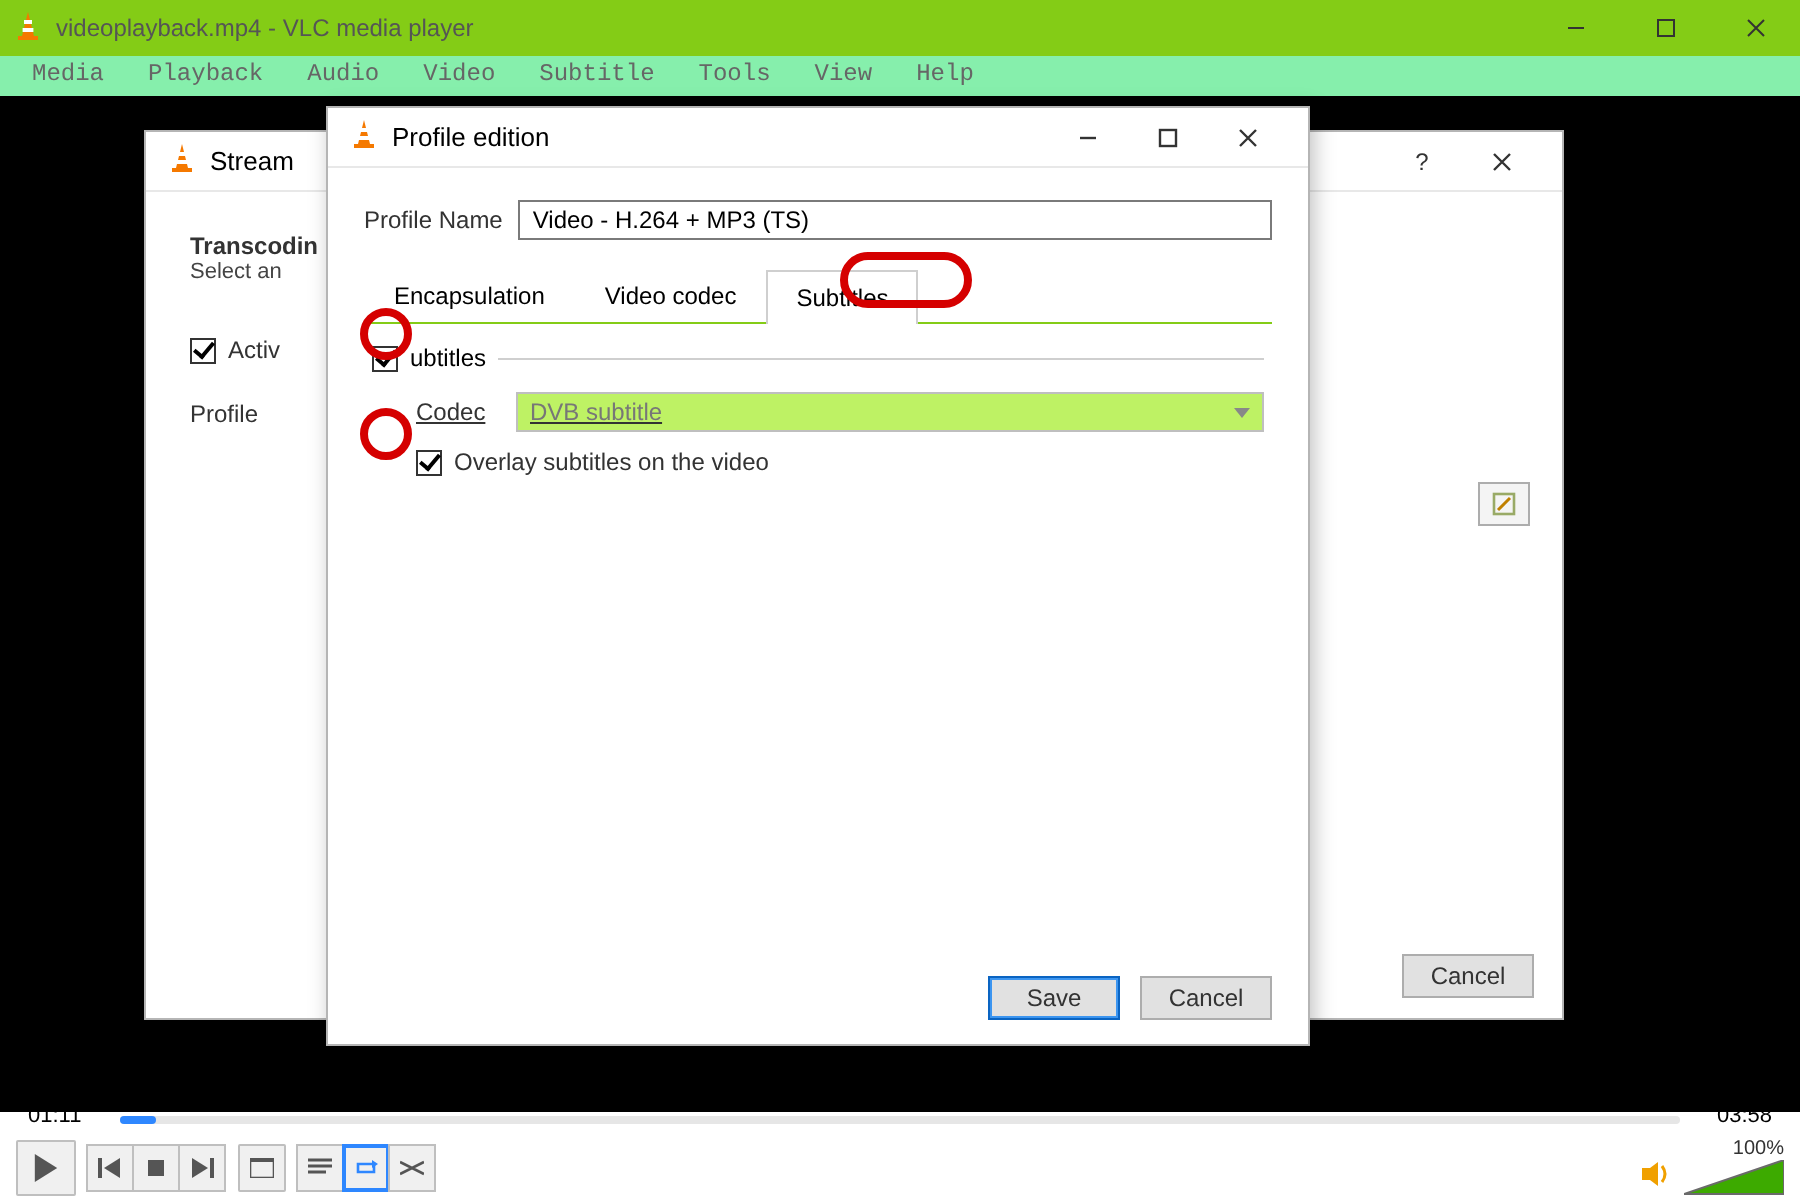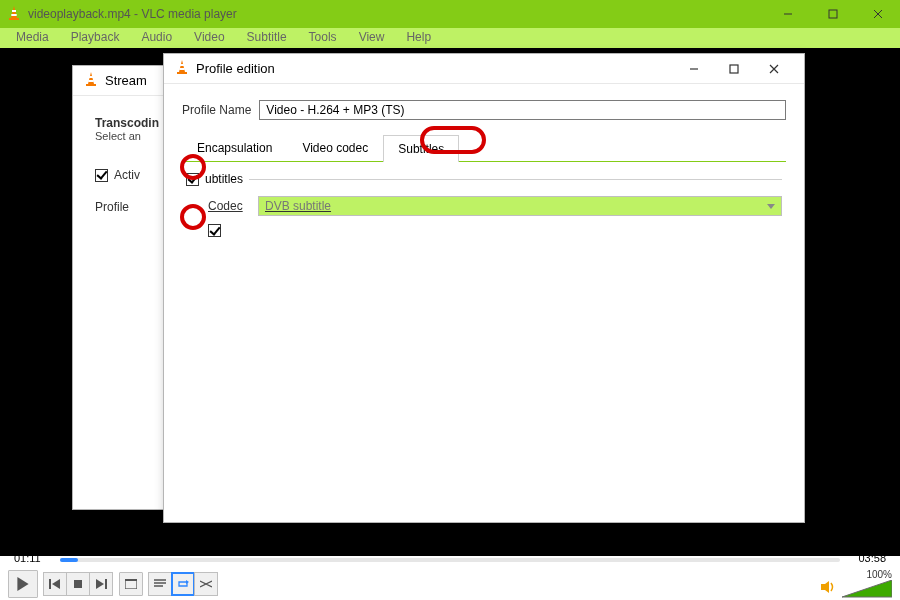--- a/index.html
+++ b/index.html
@@ -5,21 +5,21 @@
   * { box-sizing: border-box; }
   html, body { margin:0; padding:0; width:900px; height:600px; font-family: "Segoe UI", Tahoma, sans-serif; font-size:12px; color:#333; background:#fff; overflow:hidden; }
   
   .mainwin { position:absolute; inset:0; background:#fff; }
   .titlebar { height:28px; display:flex; align-items:center; padding:0 6px; background:#84cc16; }
   .titlebar .vlcicon { margin-right:6px; }
   .titlebar .title { flex:1; color:#555; font-size:12px; }
   .winbtns { position:absolute; right:0; top:0; display:flex; }
   .winbtn { width:45px; height:28px; display:flex; align-items:center; justify-content:center; color:#555; }
   .winbtn svg { width:10px; height:10px; }
-  .menubar { height:20px; display:flex; gap:2px; padding:0 6px; background:#bef264; color:#666; }
+  .menubar { height:20px; display:flex; gap:2px; padding:0 6px; background:#86efac; color:#666;font-family:Liberation Mono, monospace; }
   .menubar span { padding:2px 10px; cursor:default; }
   .videoarea { position:absolute; left:0; right:0; top:48px; bottom:44px; background:#000; }
   
   .seekbar { position:absolute; left:8px; right:8px; bottom:36px; height:8px; }
   .seekbar .track { position:absolute; left:52px; right:52px; top:2px; height:4px; background:#e6e6e6; border-radius:2px; }
   .seekbar .fill  { position:absolute; left:52px; top:2px; height:4px; background:#2e87ff; border-radius:2px; width:18px; }
   .seekbar .tl { position:absolute; left:6px;  top:-4px; color:#000; font-size:11px; }
   .seekbar .tr { position:absolute; right:6px; top:-4px; color:#000; font-size:11px; }
   .controls { position:absolute; left:0; right:0; bottom:0; height:32px; background:#fff; display:flex; align-items:center; padding:0 8px; gap:6px; }
   .btn { width:24px; height:24px; border:1px solid #bfbfbf; background:#f0f0f0; display:flex; align-items:center; justify-content:center; border-radius:1px; }
@@ -41,21 +41,21 @@
   .streamdlg { left:72px; top:65px; width:710px; height:445px; }
   .streamdlg .body { padding:16px 22px; }
   .streamdlg h4 { margin:4px 0 0 0; font-size:12px; font-weight:bold; }
   .streamdlg .sub { color:#444; font-size:11px; }
   .streamdlg .chk { margin-top:26px; }
   .streamdlg .row { margin-top:18px; }
   .streamdlg .footer { position:absolute; right:14px; bottom:10px; display:flex; gap:8px; }
   .pushbtn { min-width:66px; height:22px; border:1px solid #adadad; background:#e1e1e1; display:flex; align-items:center; justify-content:center; font-size:12px; padding:0 10px; }
   .iconbtn { width:26px; height:22px; border:1px solid #adadad; background:#f4f4f4; display:flex; align-items:center; justify-content:center; }
   
-  .profdlg { left:163px; top:53px; width:642px; height:470px; }
+  .profdlg { left:163px; top:53px; width:492px; height:470px; }
   .profdlg .body { padding:10px 18px 12px 18px; height:calc(100% - 30px); display:flex; flex-direction:column; }
   .profdlg .pnrow { display:flex; align-items:center; gap:8px; margin:6px 0 12px 0; }
   .profdlg .pnrow .lbl { white-space:nowrap; }
   .profdlg input[type=text] { flex:1; height:20px; border:1px solid #7a7a7a; background:#fff; font-size:12px; padding:0 6px; }
   .tabs { display:flex; border-bottom:1px solid #84cc16; margin-top:2px; }
   .tab { padding:6px 14px; border:1px solid transparent; border-bottom:none; color:#000; background:transparent; }
   .tab.active { border-color:#cfcfcf; background:#fff; position:relative; top:1px; }
   .tabpage { flex:1; border-top:none; padding:10px 4px; }
   .grpline { display:flex; align-items:center; gap:6px; }
   .grpline .gt { color:#000; }
@@ -284,20 +284,29 @@
       </div>
       <div class="codecrow">
         <span class="lbl">Codec</span>
         <div class="select">
           <span>DVB subtitle</span>
           <span class="caret"></span>
         </div>
       </div>
       <div class="chkrow">
         <span class="chkbox checked"></span>
-      </div>
+        <span>Overlay subtitles on the video</span>
+      </div>
+    </div>
+    <div class="footer">
+      <div class="pushbtn primarybtn">
+          <span>Save</span>
+        </div>
+      <div class="pushbtn">
+          <span>Cancel</span>
+        </div>
     </div>
   </div>
 </div>
 
 <div class="ring" style="left:420px; top:126px; width:66px; height:28px; border-radius:18px;"></div>
 <div class="ring" style="left:180px; top:154px; width:26px; height:26px;"></div>
 <div class="ring" style="left:180px; top:204px; width:26px; height:26px;"></div>
 
 </body></html>

